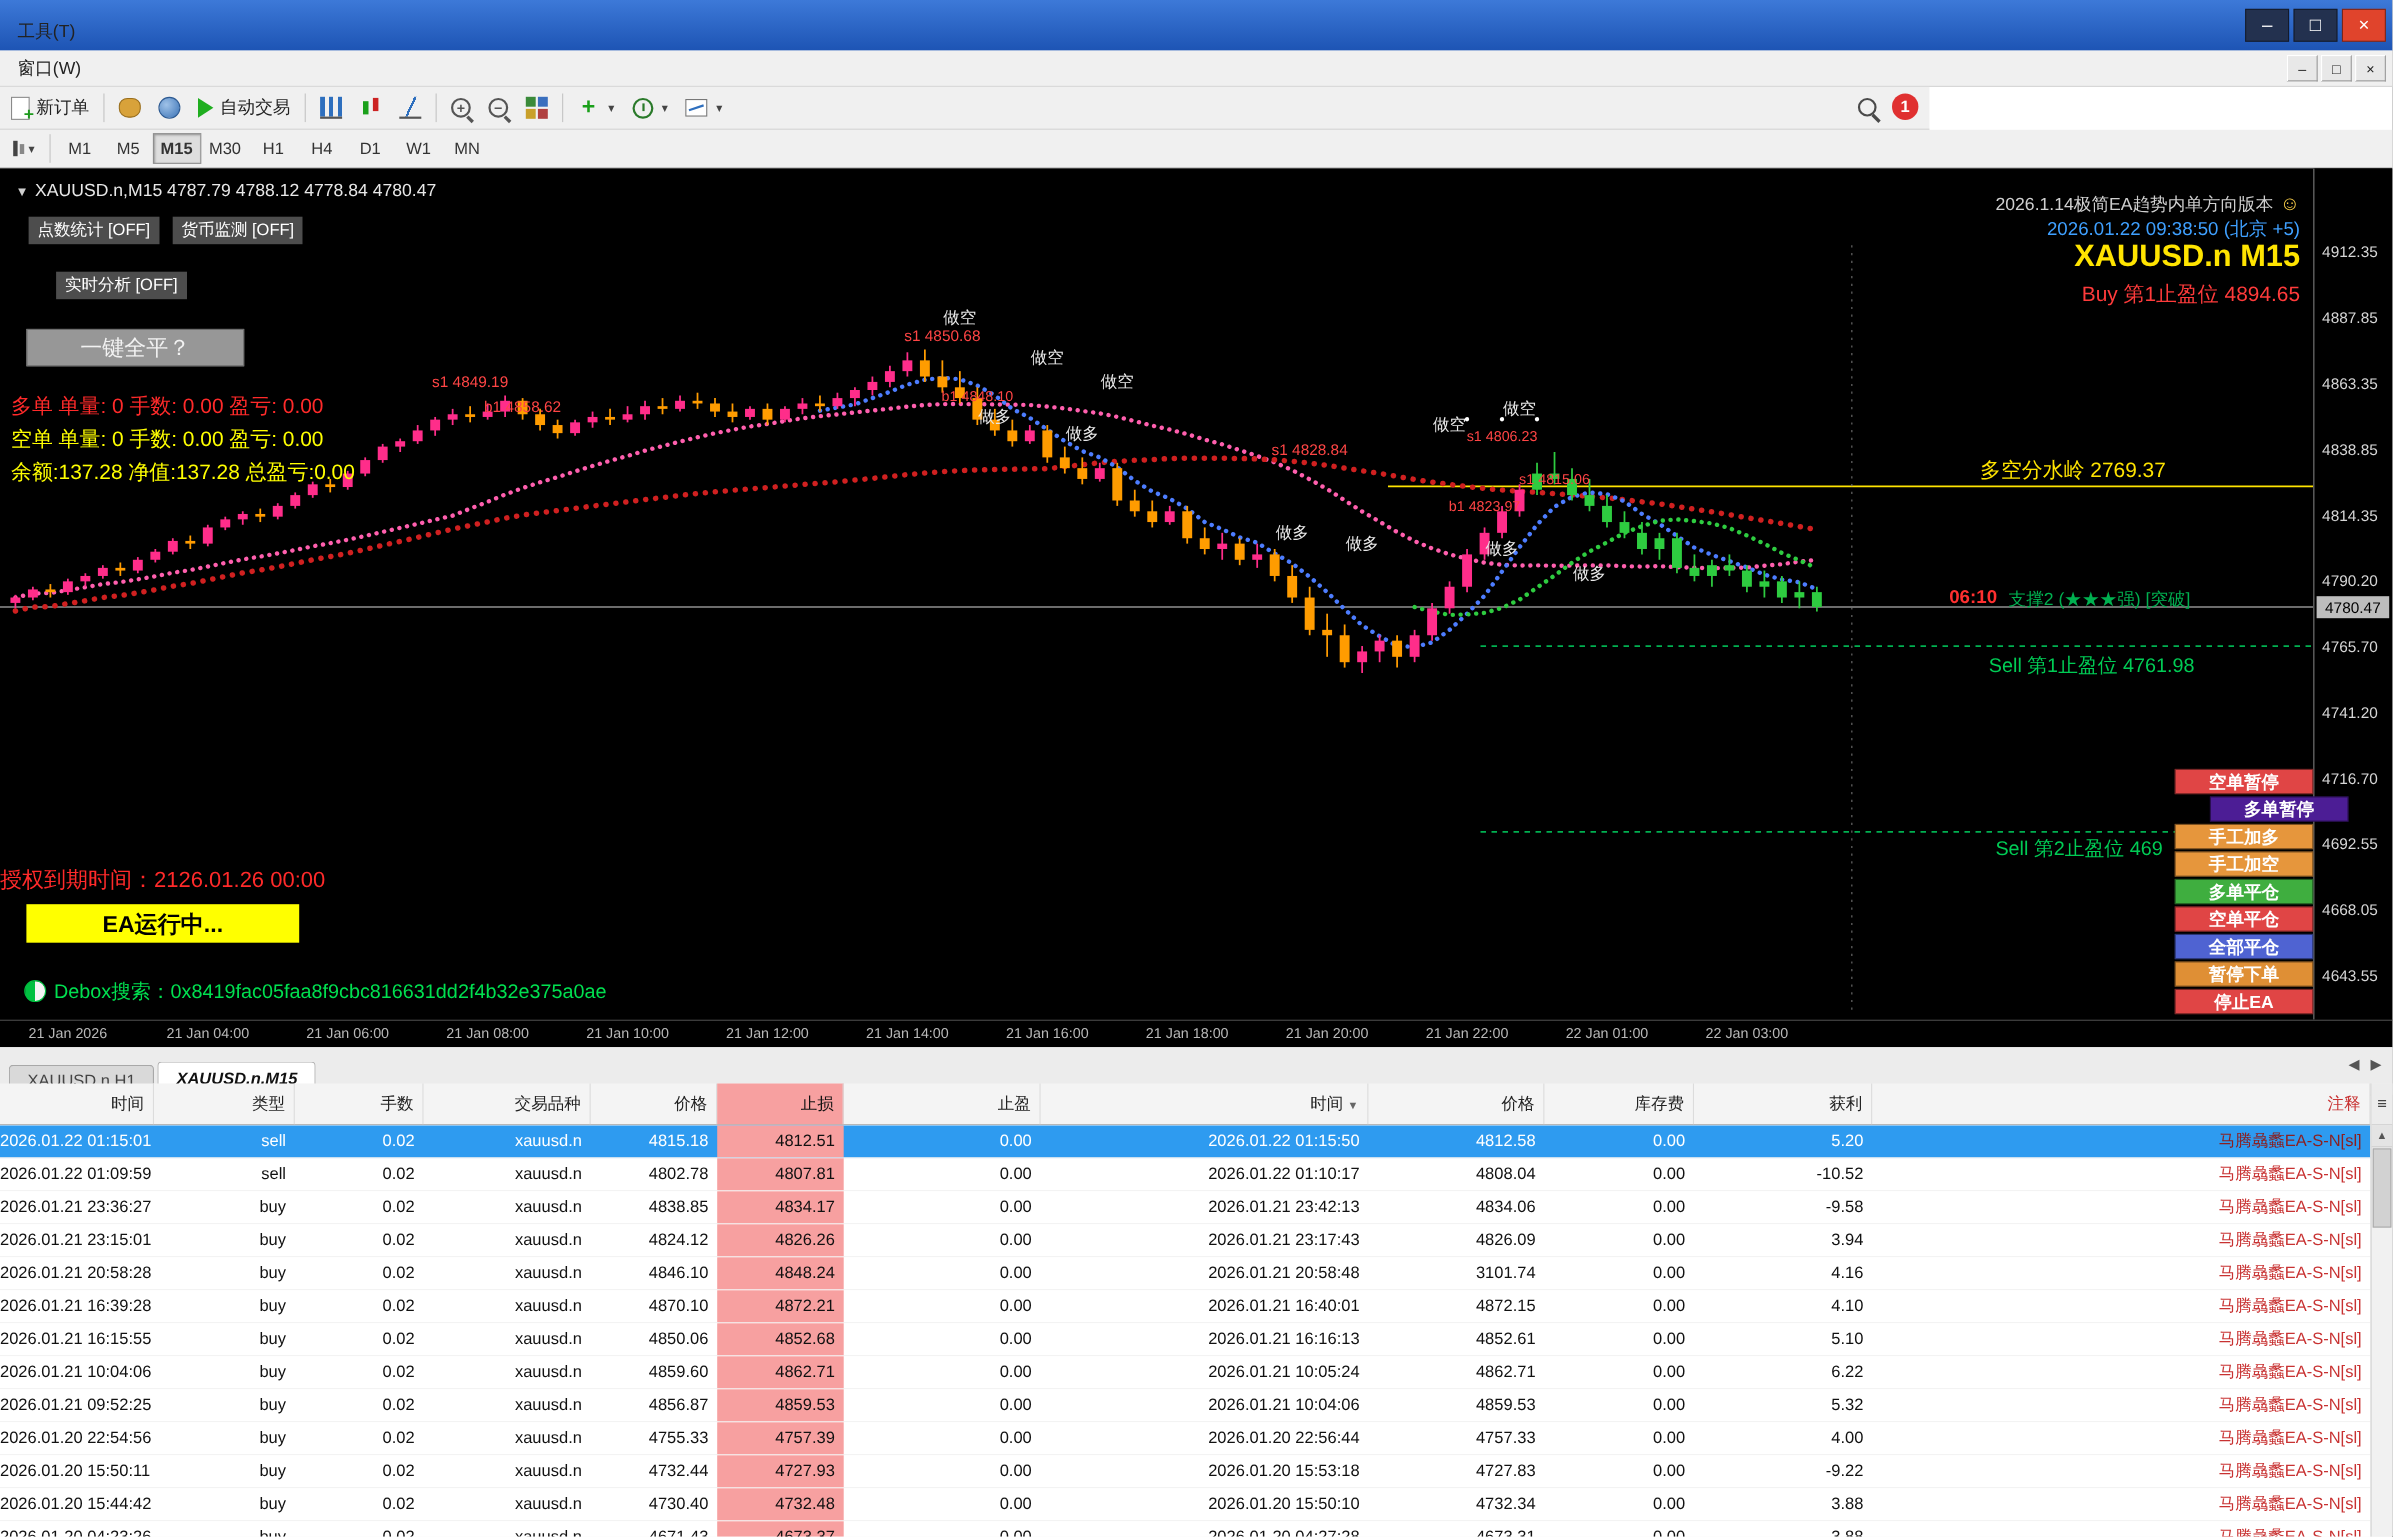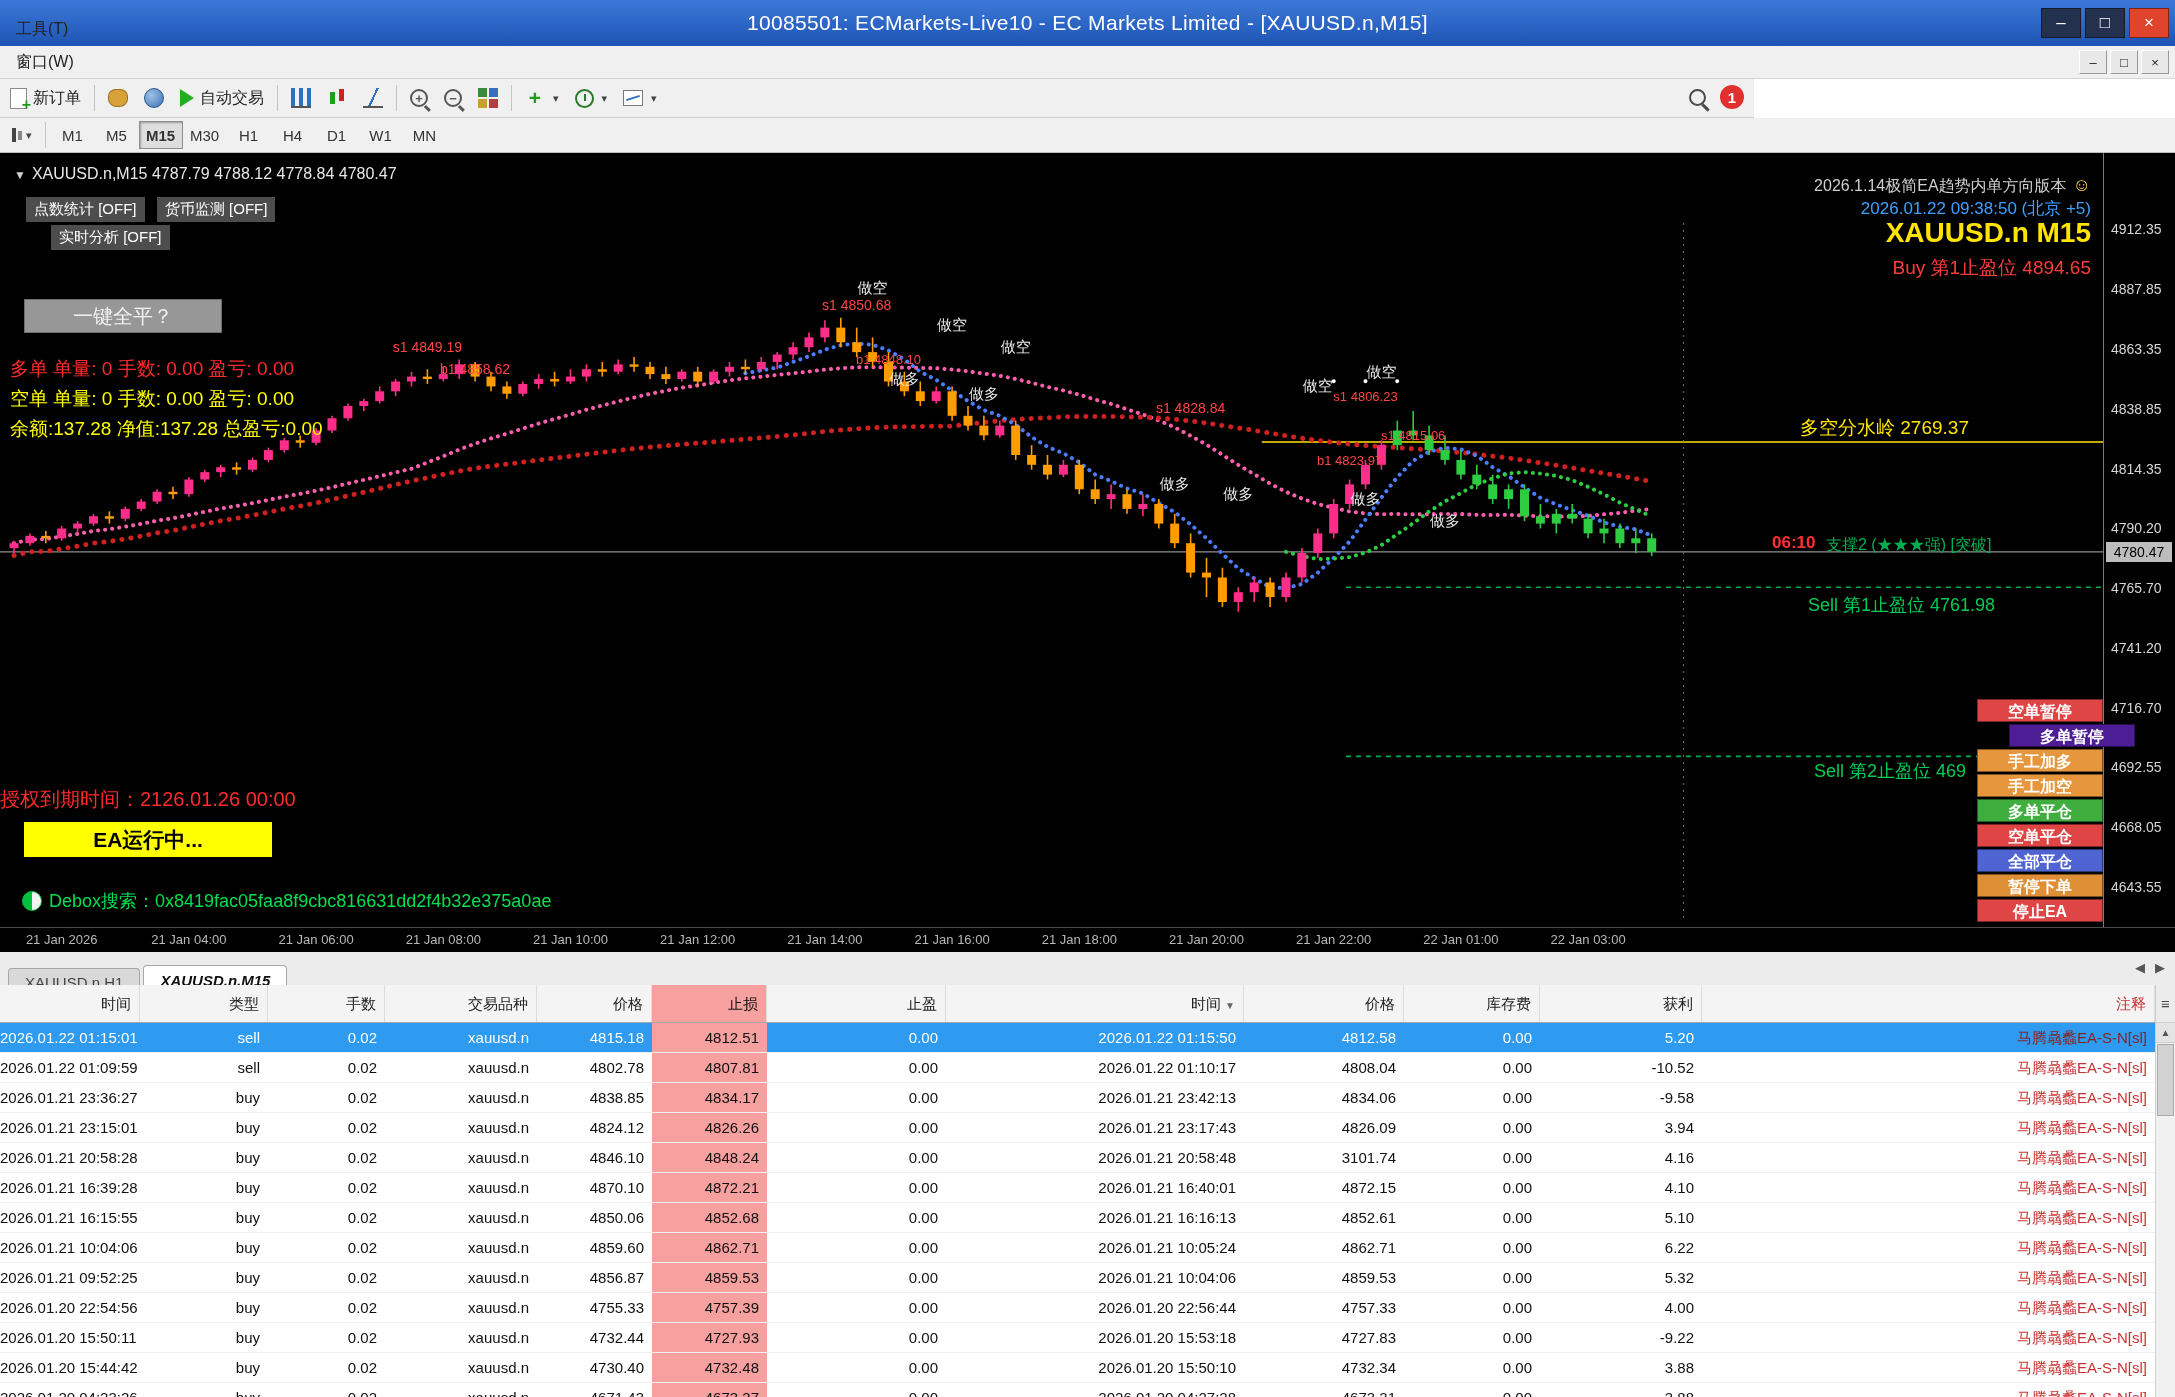--- a/index.html
+++ b/index.html
@@ -66,21 +66,21 @@
 .price-axis{position:absolute;left:2103px;top:0;width:72px;height:774px;border-left:1px solid #7c7c7c;background:#000;}
 .ptick{position:absolute;left:7px;font-size:14px;color:#d6d6d6;}
 .pcur{position:absolute;left:2px;width:66px;background:#bdbdbd;color:#000;font-size:14px;text-align:center;padding:2px 0;}
 .time-axis{position:absolute;left:0;top:774px;width:2175px;height:25px;background:#000;border-top:1px solid #4a4a4a;}
 .tlabel{position:absolute;top:4px;width:110px;margin-left:-55px;text-align:center;font-size:13px;color:#b8b8b8;}
 .ov{position:absolute;white-space:nowrap;}
 .ohlc{left:14px;top:12px;color:#e8e8e8;font-size:16px;}
 .ohlc .tri{color:#d0d0d0;font-size:12px;margin-right:6px;}
 .toggle{background:#4d4d4d;color:#fff;font-size:15px;padding:3px 8px;margin-right:8px;display:inline-block;}
 .tgrow1{left:26px;top:44px;}
-.tgrow2{left:7px;top:72px;padding-left:44px;}
+.tgrow2{left:7px;top:94px;padding-left:44px;}
 .btn-closeall{left:24px;top:146px;width:198px;height:34px;background:#979797;border:1px solid #6e6e6e;color:#f2f2f2;font-size:20px;display:flex;align-items:center;justify-content:center;}
 .stat1{left:10px;top:203px;color:#ff2a2a;font-size:19px;}
 .stat2{left:10px;top:233px;color:#ffff00;font-size:19px;}
 .stat3{left:10px;top:263px;color:#ffff00;font-size:19px;}
 .license{left:0;top:633px;color:#ff2a2a;font-size:20px;}
 .ea-banner{left:24px;top:669px;width:248px;height:35px;background:#ffff00;color:#000;font-size:21px;font-weight:bold;display:flex;align-items:center;justify-content:center;}
 .debox{left:22px;top:736px;display:flex;align-items:center;gap:7px;color:#00e050;font-size:18px;}
 .taiji{width:20px;height:20px;border-radius:50%;background:linear-gradient(90deg,#00c040 50%,#f4f4f4 50%);border:1px solid #00c040;}
 .tr-version{right:84px;top:22px;color:#cfcfcf;font-size:16px;text-align:right;}
 .smiley{color:#ffd24a;font-size:18px;margin-left:6px;}
@@ -120,21 +120,20 @@
 .tsc-menu{height:38px;display:flex;align-items:center;justify-content:center;color:#444;font-size:15px;border-bottom:1px solid #cfcfcf;background:#ececec;}
 .tsc-up{height:20px;display:flex;align-items:center;justify-content:center;color:#555;font-size:10px;background:#e4e4e4;border-bottom:1px solid #cfcfcf;}
 .tsc-thumb{height:72px;background:#d2d2d2;border:1px solid #ababab;margin:1px;}
 </style>
 </head>
 <body>
 
 <div id="app">
 
   <div class="titlebar">
-    <span class="title-text">10085501: ECMarkets-Live10 - EC Markets Limited - [XAUUSD.n,M15]</span>
     <div class="title-controls">
       <div class="win-btn">–</div>
       <div class="win-btn">□</div>
       <div class="win-btn close">×</div>
     </div>
   </div>
 
   <div class="menubar">
     <div class="menu-items">
         <div class="menu-item">工具(T)</div>

